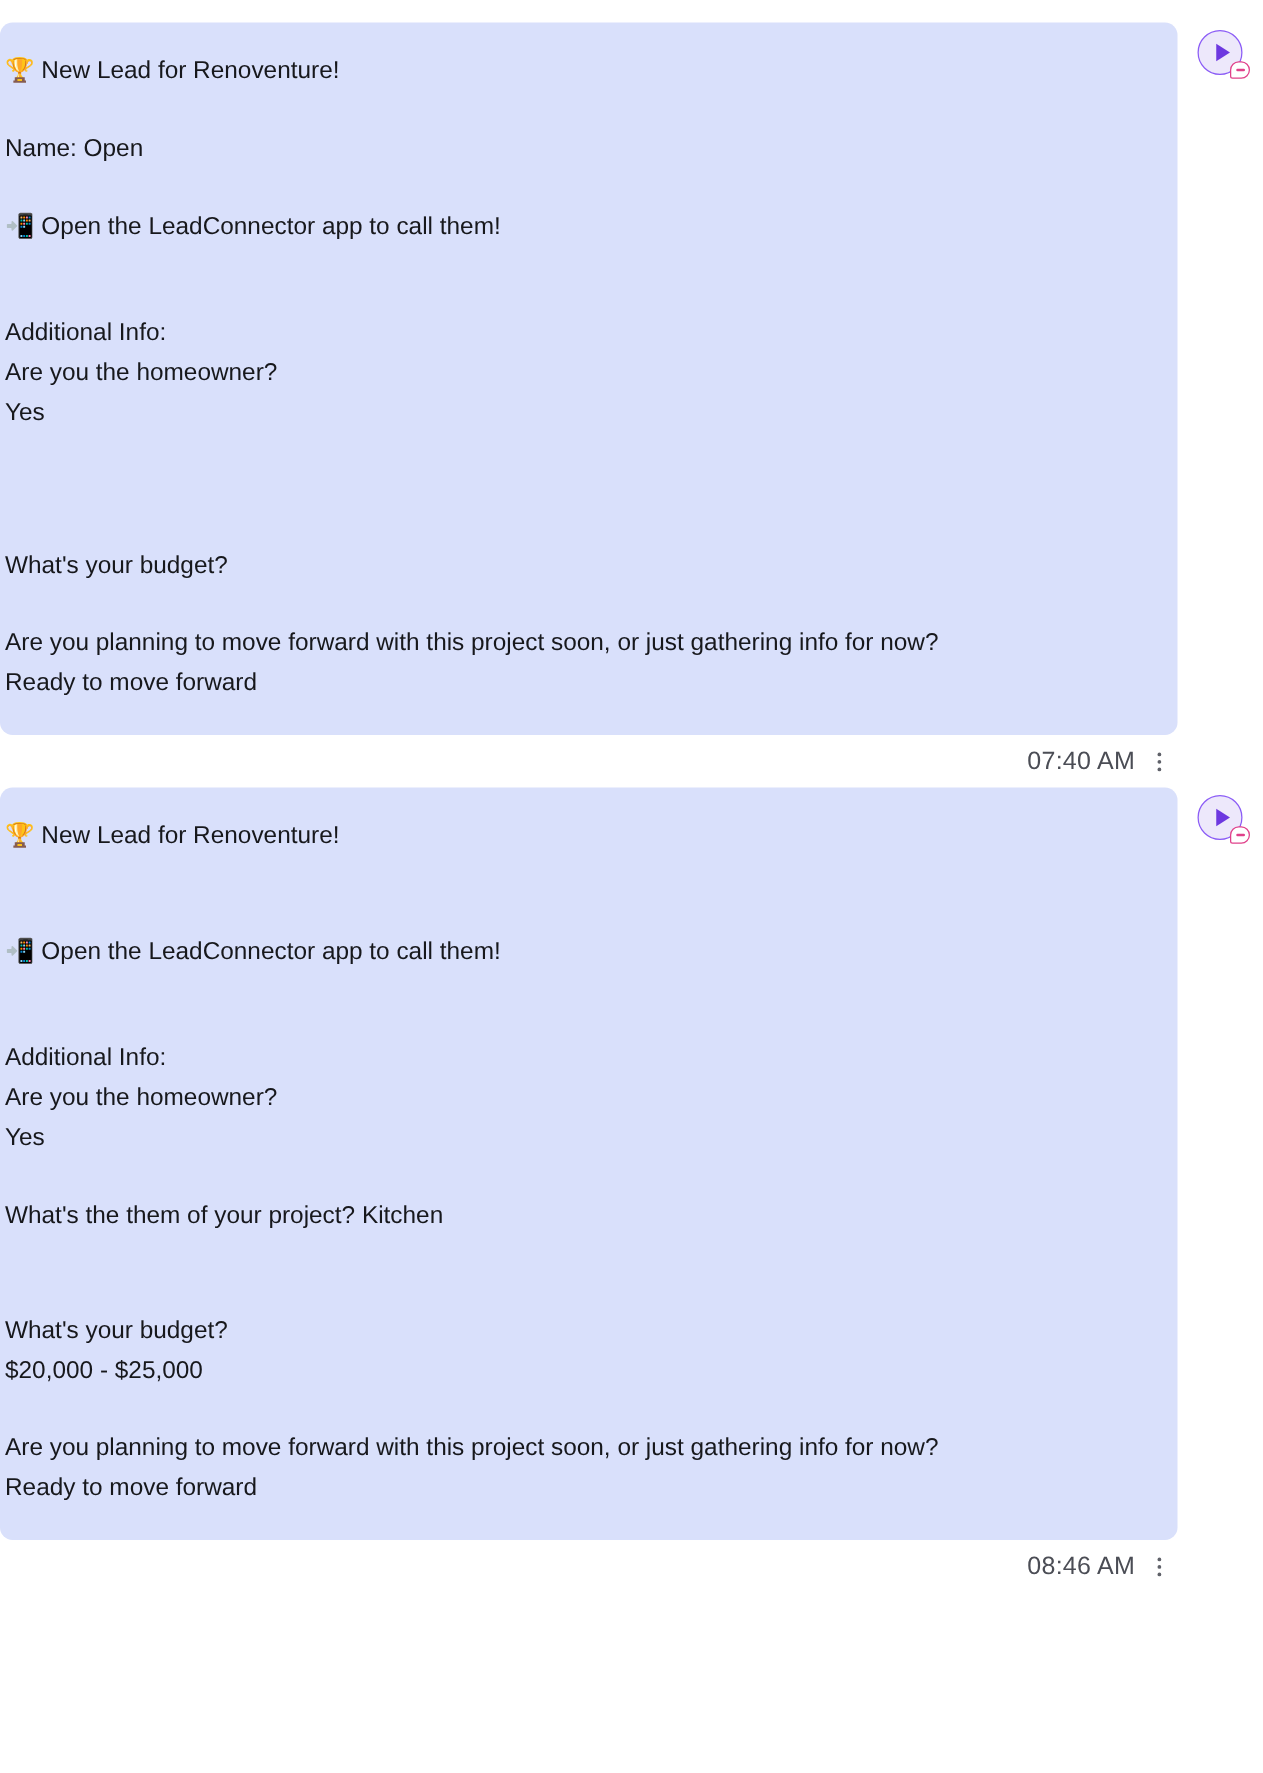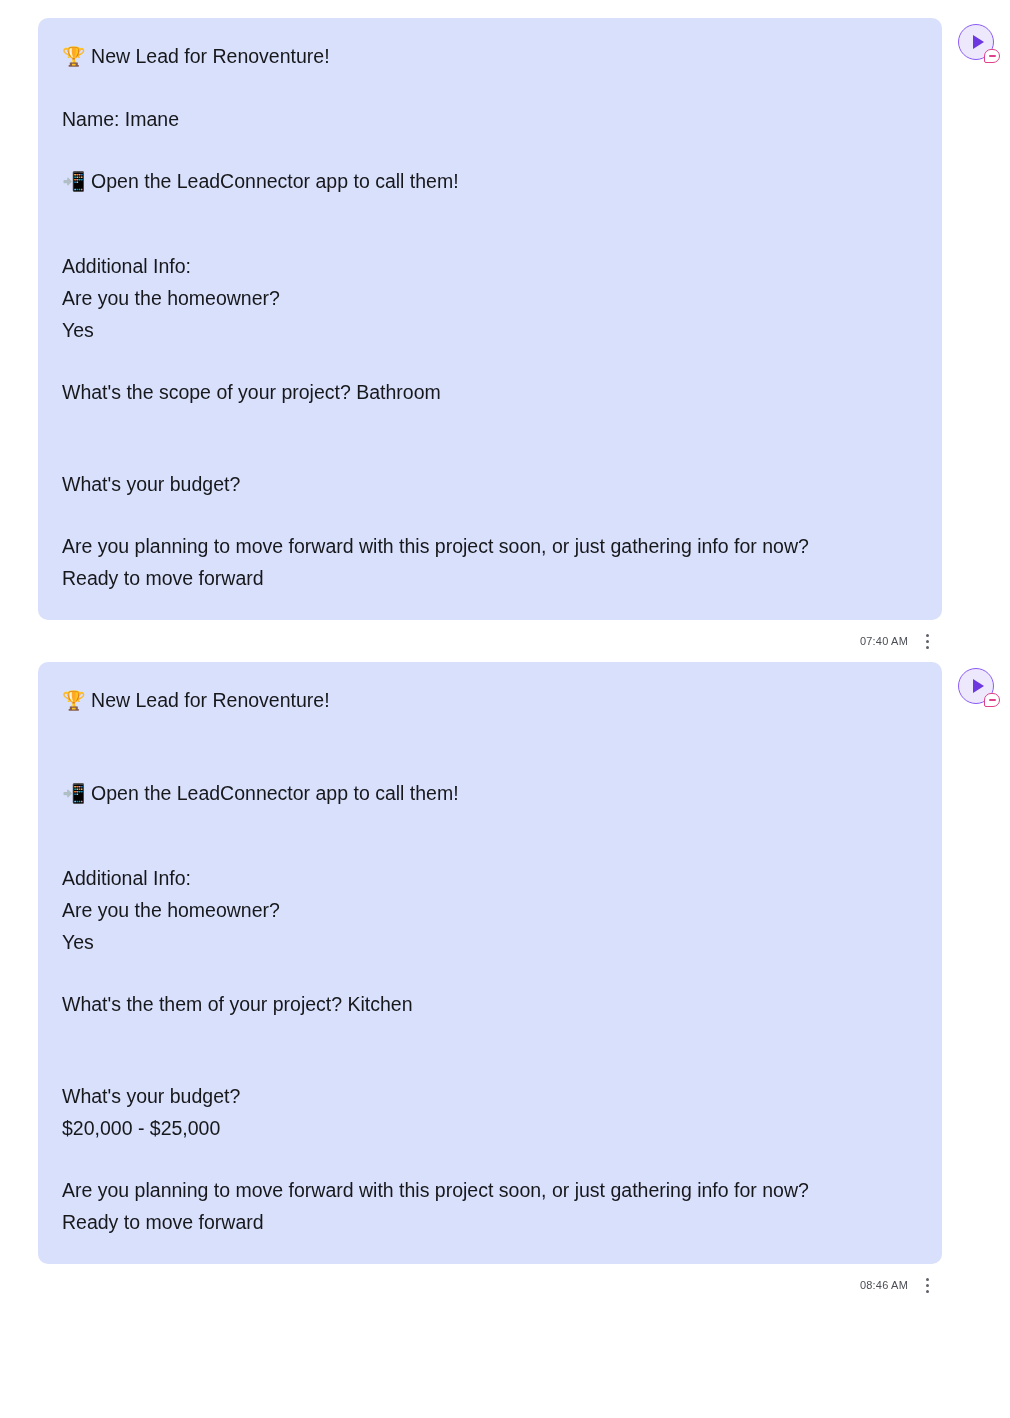--- a/index.html
+++ b/index.html
@@ -18,25 +18,24 @@
     width: 1010px;
     padding: 18px 0 0 0;
     box-sizing: border-box;
   }
   .msg-wrap {
     position: relative;
     margin: 0 0 0 0;
   }
   .bubble {
     position: relative;
-    margin-left: 38px;
     margin-right: 68px;
     background: #d9e0fb;
     border-radius: 10px;
-    padding: 22px 26px 26px 24px;
+    padding: 22px 26px 26px 4px;
     box-sizing: border-box;
   }
   .bubble p {
     margin: 0;
     font-size: 19.5px;
     line-height: 32px;
     color: #17181c;
     white-space: pre-wrap;
     word-wrap: break-word;
   }
@@ -49,21 +48,21 @@
   .meta-row {
     display: flex;
     justify-content: flex-end;
     align-items: center;
     margin-right: 68px;
     padding: 8px 6px 0 0;
     height: 34px;
     box-sizing: border-box;
   }
   .meta-time {
-    font-size: 11px;
+    font-size: 20px;
     color: #4b4d55;
     letter-spacing: 0.2px;
   }
   .kebab {
     width: 18px;
     height: 20px;
     margin-left: 10px;
     display: flex;
     flex-direction: column;
     align-items: center;
@@ -141,30 +140,29 @@
         <div class="play"></div>
       </div>
       <div class="badge">
           <i></i>
         </div>
     </div>
 
     <div class="bubble">
       <p><span class="emoji">🏆</span> <span>New Lead for Renoventure!</span></p>
       <div class="line-gap-lg"></div>
-      <p>Name: Imane</p>
+      <p>Name: Open</p>
       <div class="line-gap-lg"></div>
       <p><span class="emoji">📲</span> <span>Open the LeadConnector app to call them!</span></p>
       <div class="line-gap-lg"></div>
       <div class="line-gap-md"></div>
       <p>Additional Info:</p>
       <p>Are you the homeowner?</p>
       <p>Yes</p>
       <div class="line-gap-lg"></div>
-      <p>What's the scope of your project? Bathroom</p>
       <div class="line-gap-lg"></div>
       <div class="line-gap-lg"></div>
       <p>What's your budget?</p>
       <div class="line-gap-lg"></div>
       <p>Are you planning to move forward with this project soon, or just gathering info for now?</p>
       <p>Ready to move forward</p>
     </div>
 
     <div class="meta-row">
       <span class="meta-time">07:40 AM</span>

